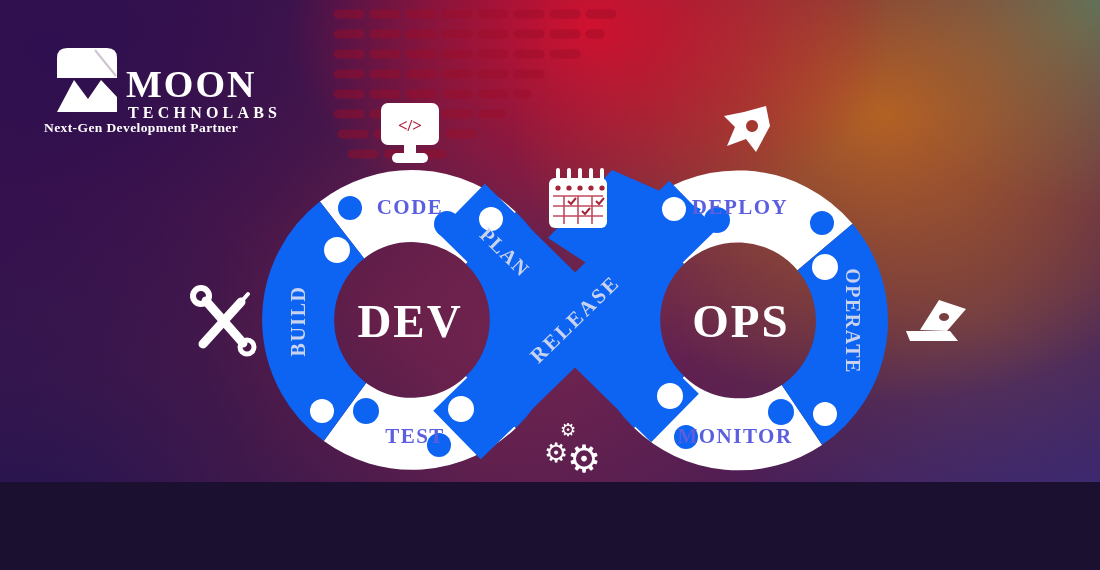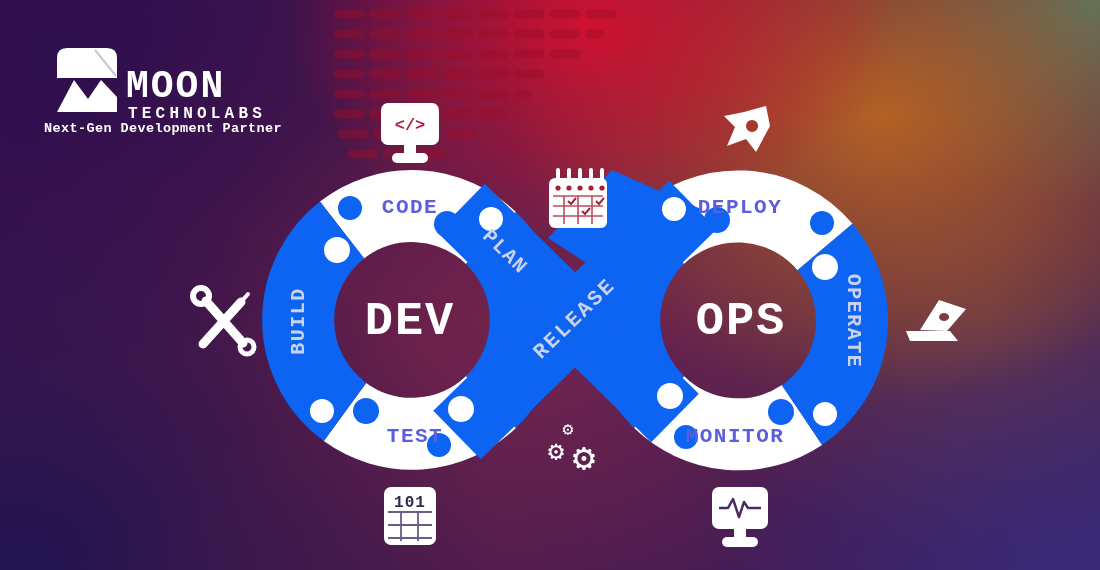--- a/index.html
+++ b/index.html
@@ -1,17 +1,17 @@
 <!DOCTYPE html>
 <html><head>
 <meta charset="utf-8">
 <style>
   html,body{margin:0;padding:0;background:#1c1030;}
-  .stage{position:relative;width:1100px;height:570px;overflow:hidden;
-         font-family:Liberation Mono, monospace;}
+  .stage{position:relative;width:1100px;height:482px;overflow:hidden;
+         font-family:Liberation Serif, serif;}
   .bg{position:absolute;inset:0;
     background-color:#451745;
     background-image:
       radial-gradient(430px 310px at 590px 25px,  rgba(213,16,46,.95), rgba(213,16,46,0) 70%),
       radial-gradient(520px 400px at 885px 115px, rgba(193,107,30,.88), rgba(193,107,30,0) 72%),
       radial-gradient(330px 270px at 1095px 5px,  rgba(62,122,110,.92), rgba(62,122,110,0) 75%),
       radial-gradient(540px 440px at 1095px 590px,rgba(56,46,128,.85), rgba(56,46,128,0) 74%),
       radial-gradient(430px 330px at 985px 320px, rgba(143,82,52,.45), rgba(143,82,52,0) 72%),
       radial-gradient(620px 500px at 30px 565px,  rgba(28,20,82,.9),  rgba(28,20,82,0) 76%),
       radial-gradient(500px 430px at 55px 55px,   rgba(46,15,79,.95), rgba(46,15,79,0) 76%),

